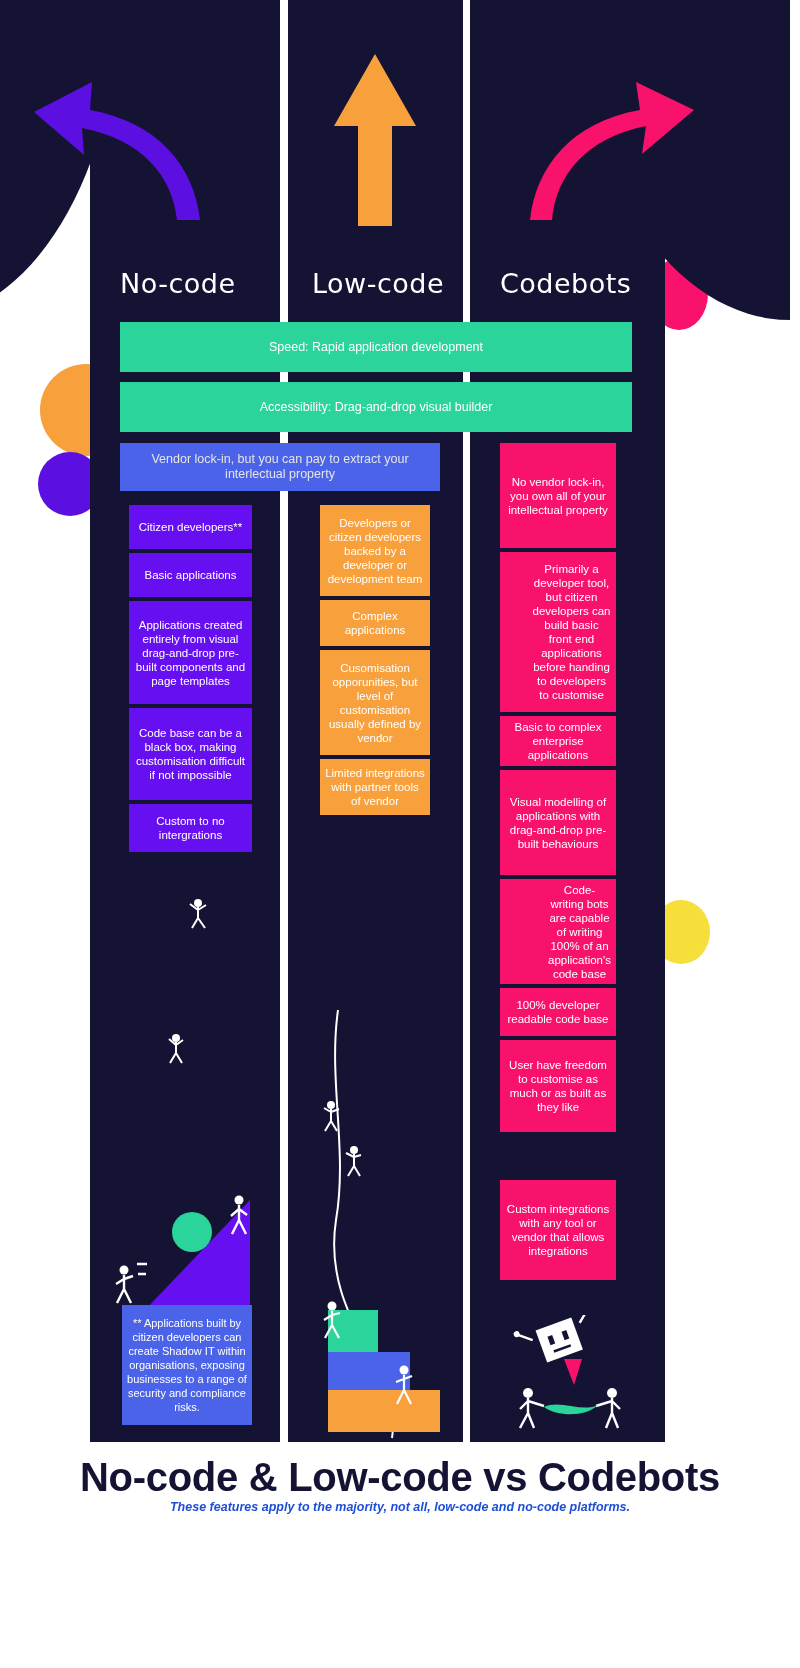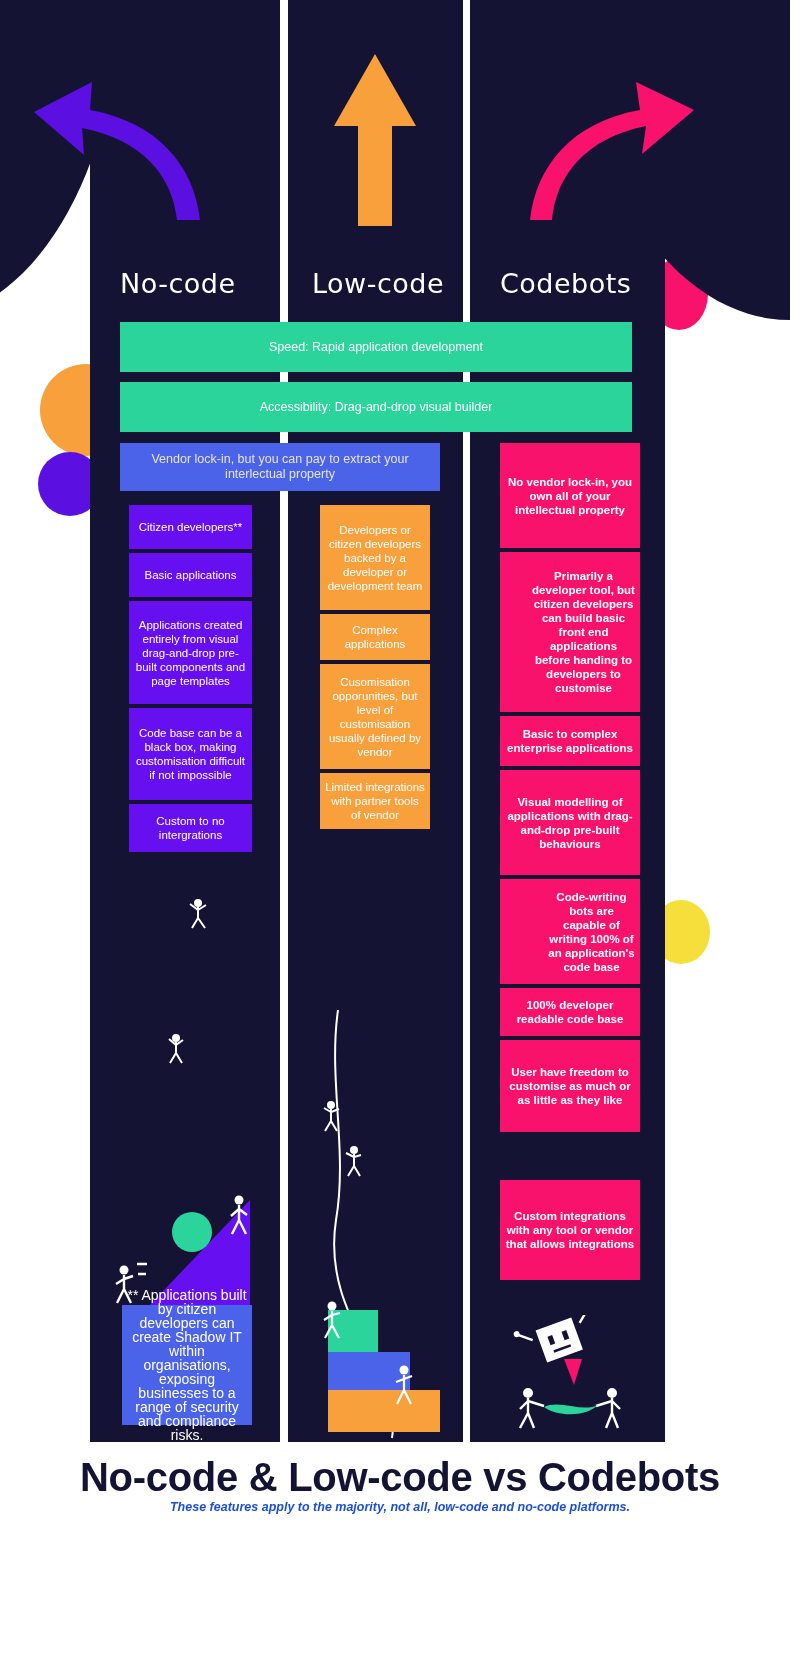--- a/index.html
+++ b/index.html
@@ -90,42 +90,42 @@
     line-height: 15px;
     display: flex; align-items: center; justify-content: center;
     text-align: center;
     z-index: 5;
   }
 
   
   .boxcol { position: absolute; z-index: 5; }
   #col-nocode   { left: 120px; top: 505px; width: 132px; padding-left: 9px; }
   #col-lowcode  { left: 320px; top: 505px; width: 110px; }
-  #col-codebots { left: 500px; top: 443px; width: 140px; font-weight: bold; }
+  #col-codebots { left: 500px; top: 443px; width: 116px; }
 
   .fbox {
     color: #ffffff;
     text-align: center;
     font-size: 11.5px;
     line-height: 14px;
     display: flex; align-items: center; justify-content: center;
     margin-bottom: 4px;
     padding: 4px 5px;
   }
   .fbox.purple { background: #6610F2; }
   .fbox.orange { background: #F7A03C; }
   .fbox.pink   { background: #F8126B; }
 
   
   #footnote-box {
     position: absolute;
     left: 122px; top: 1305px; width: 130px; height: 120px;
     background: #4B63E8;
     color: #ffffff;
-    font-size: 14px;
+    font-size: 11px;
     line-height: 14px;
     text-align: center;
     display: flex; align-items: center; justify-content: center;
     padding: 4px 5px;
     z-index: 6;
   }
 
   
   .illus { position: absolute; z-index: 4; }
 
@@ -185,33 +185,33 @@
   <div class="bar-two" id="bar-vendorlockin">Vendor lock-in, but you can pay to extract your interlectual property</div>
 
   <div class="boxcol" id="col-nocode">
       <div class="fbox purple" style="height: 44px;">Citizen developers**</div>
       <div class="fbox purple" style="height: 44px;">Basic applications</div>
       <div class="fbox purple" style="height: 103px;">Applications created entirely from visual drag-and-drop pre-built components and page templates</div>
       <div class="fbox purple" style="height: 92px;">Code base can be a black box, making customisation difficult if not impossible</div>
       <div class="fbox purple" style="height: 48px;">Custom to no intergrations</div>
     </div>
   <div class="boxcol" id="col-lowcode">
-      <div class="fbox orange" style="height: 105px;">Developers or citizen developers backed by a developer or development team</div>
+      <div class="fbox orange" style="height: 91px;">Developers or citizen developers backed by a developer or development team</div>
       <div class="fbox orange" style="height: 46px;">Complex applications</div>
       <div class="fbox orange" style="height: 105px;">Cusomisation opporunities, but level of customisation usually defined by vendor</div>
       <div class="fbox orange" style="height: 56px;">Limited integrations with partner tools of vendor</div>
     </div>
   <div class="boxcol" id="col-codebots">
       <div class="fbox pink" style="height: 105px;">No vendor lock-in, you own all of your intellectual property</div>
       <div class="fbox pink" style="height: 160px; padding-left: 32px;">Primarily a developer tool, but citizen developers can build basic front end applications before handing to developers to customise</div>
       <div class="fbox pink" style="height: 50px;">Basic to complex enterprise applications</div>
       <div class="fbox pink" style="height: 105px;">Visual modelling of applications with drag-and-drop pre-built behaviours</div>
       <div class="fbox pink" style="height: 105px; padding-left: 48px;">Code-writing bots are capable of writing 100% of an application's code base</div>
       <div class="fbox pink" style="height: 48px;">100% developer readable code base</div>
-      <div class="fbox pink" style="height: 92px;">User have freedom to customise as much or as little as they like</div>
+      <div class="fbox pink" style="height: 92px;">User have freedom to customise as much or as built as they like</div>
       <div class="fbox pink" style="height: 100px; margin-top: 48px;">Custom integrations with any tool or vendor that allows integrations</div>
     </div>
 
   <svg class="illus" id="illus-nocode" style="left:100px; top:890px;" width="170" height="430" viewBox="0 0 170 430">
 
     <g stroke="#ffffff" stroke-width="2" fill="none">
       <circle cx="98" cy="13" r="4" fill="#ffffff" stroke="none"></circle>
       <path d="M98 17 L98 28 M98 20 L90 14 M98 20 L106 15 M98 28 L92 38 M98 28 L105 38"></path>
     </g>
 

